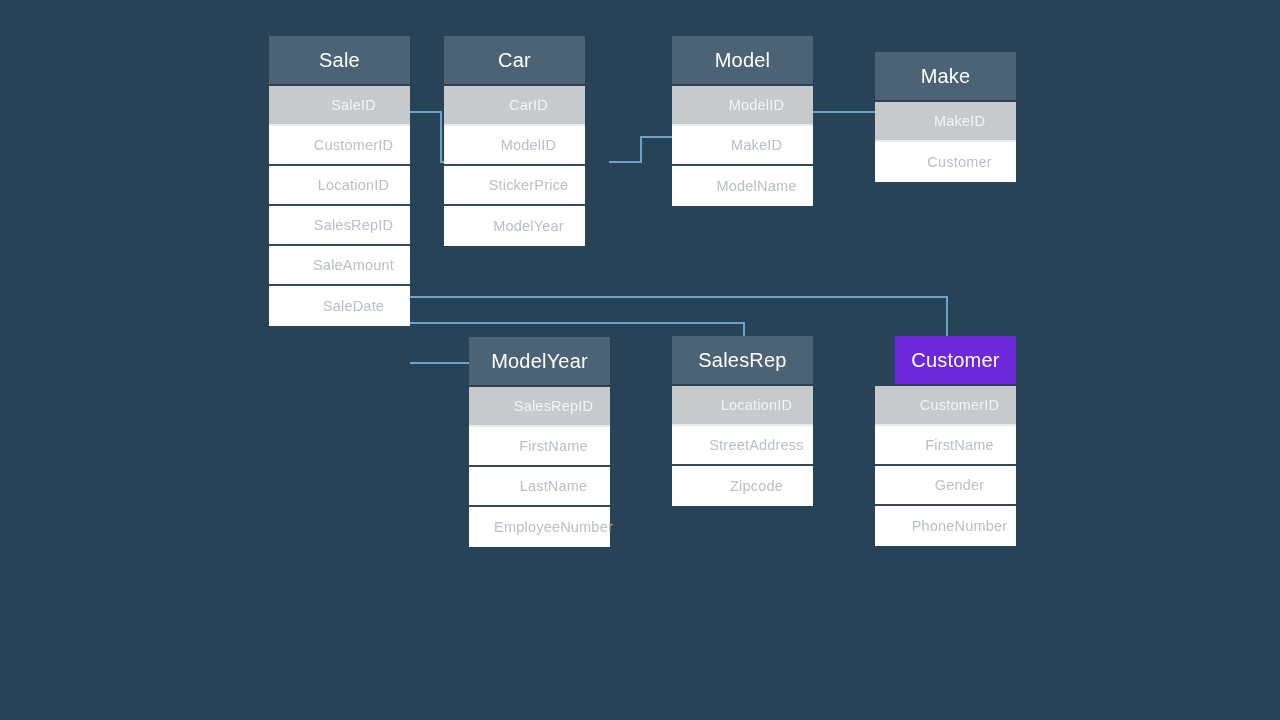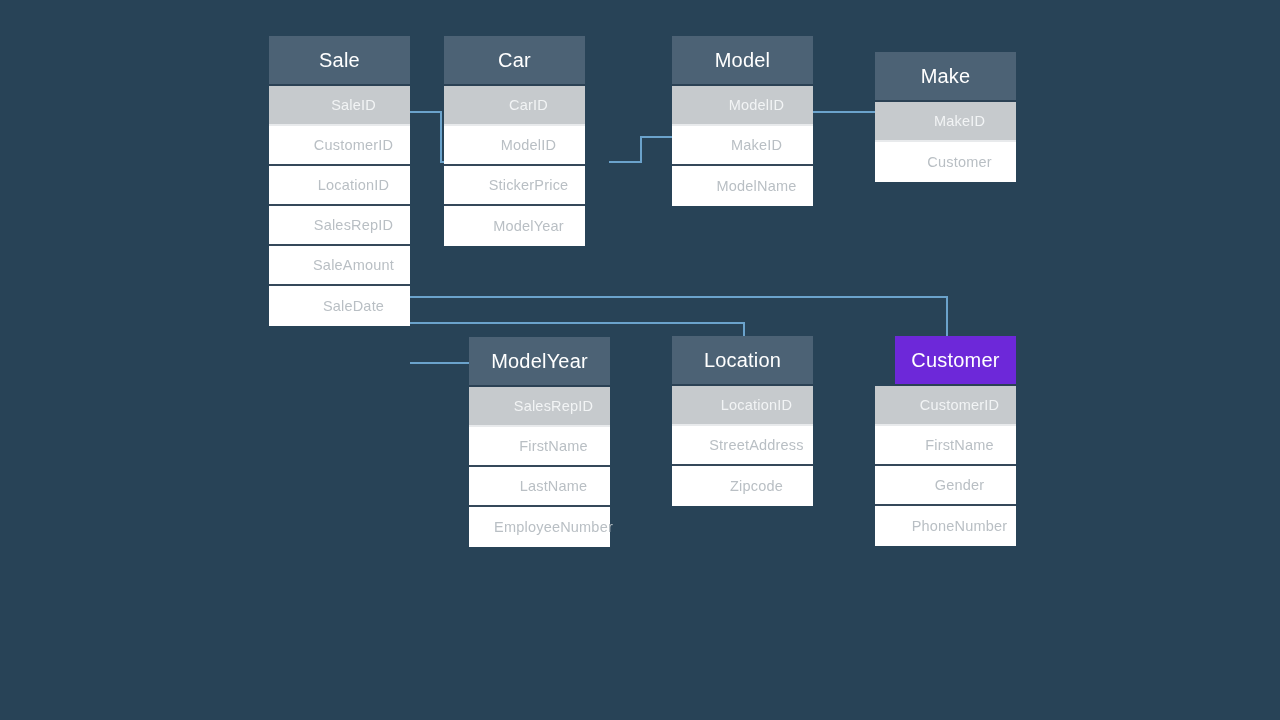--- a/index.html
+++ b/index.html
@@ -108,21 +108,21 @@
       <div class="field">Customer</div>
     </div>
     <div class="entity" style="left: 469px; top: 337px; width: 141px;">
       <div class="entity-header" style="background: rgb(76, 98, 117);">ModelYear</div>
       <div class="field pk">SalesRepID</div>
       <div class="field">FirstName</div>
       <div class="field">LastName</div>
       <div class="field">EmployeeNumber</div>
     </div>
     <div class="entity" style="left: 672px; top: 336px; width: 141px;">
-      <div class="entity-header" style="background: rgb(76, 98, 117);">Location</div>
+      <div class="entity-header" style="background: rgb(76, 98, 117);">SalesRep</div>
       <div class="field pk">LocationID</div>
       <div class="field">StreetAddress</div>
       <div class="field">Zipcode</div>
     </div>
     <div class="entity" style="left: 875px; top: 336px; width: 141px;">
       <div class="entity-header" style="background: #6d28d9; margin-left: 20px;">Customer</div>
       <div class="field pk">CustomerID</div>
       <div class="field">FirstName</div>
       <div class="field">Gender</div>
       <div class="field">PhoneNumber</div>

